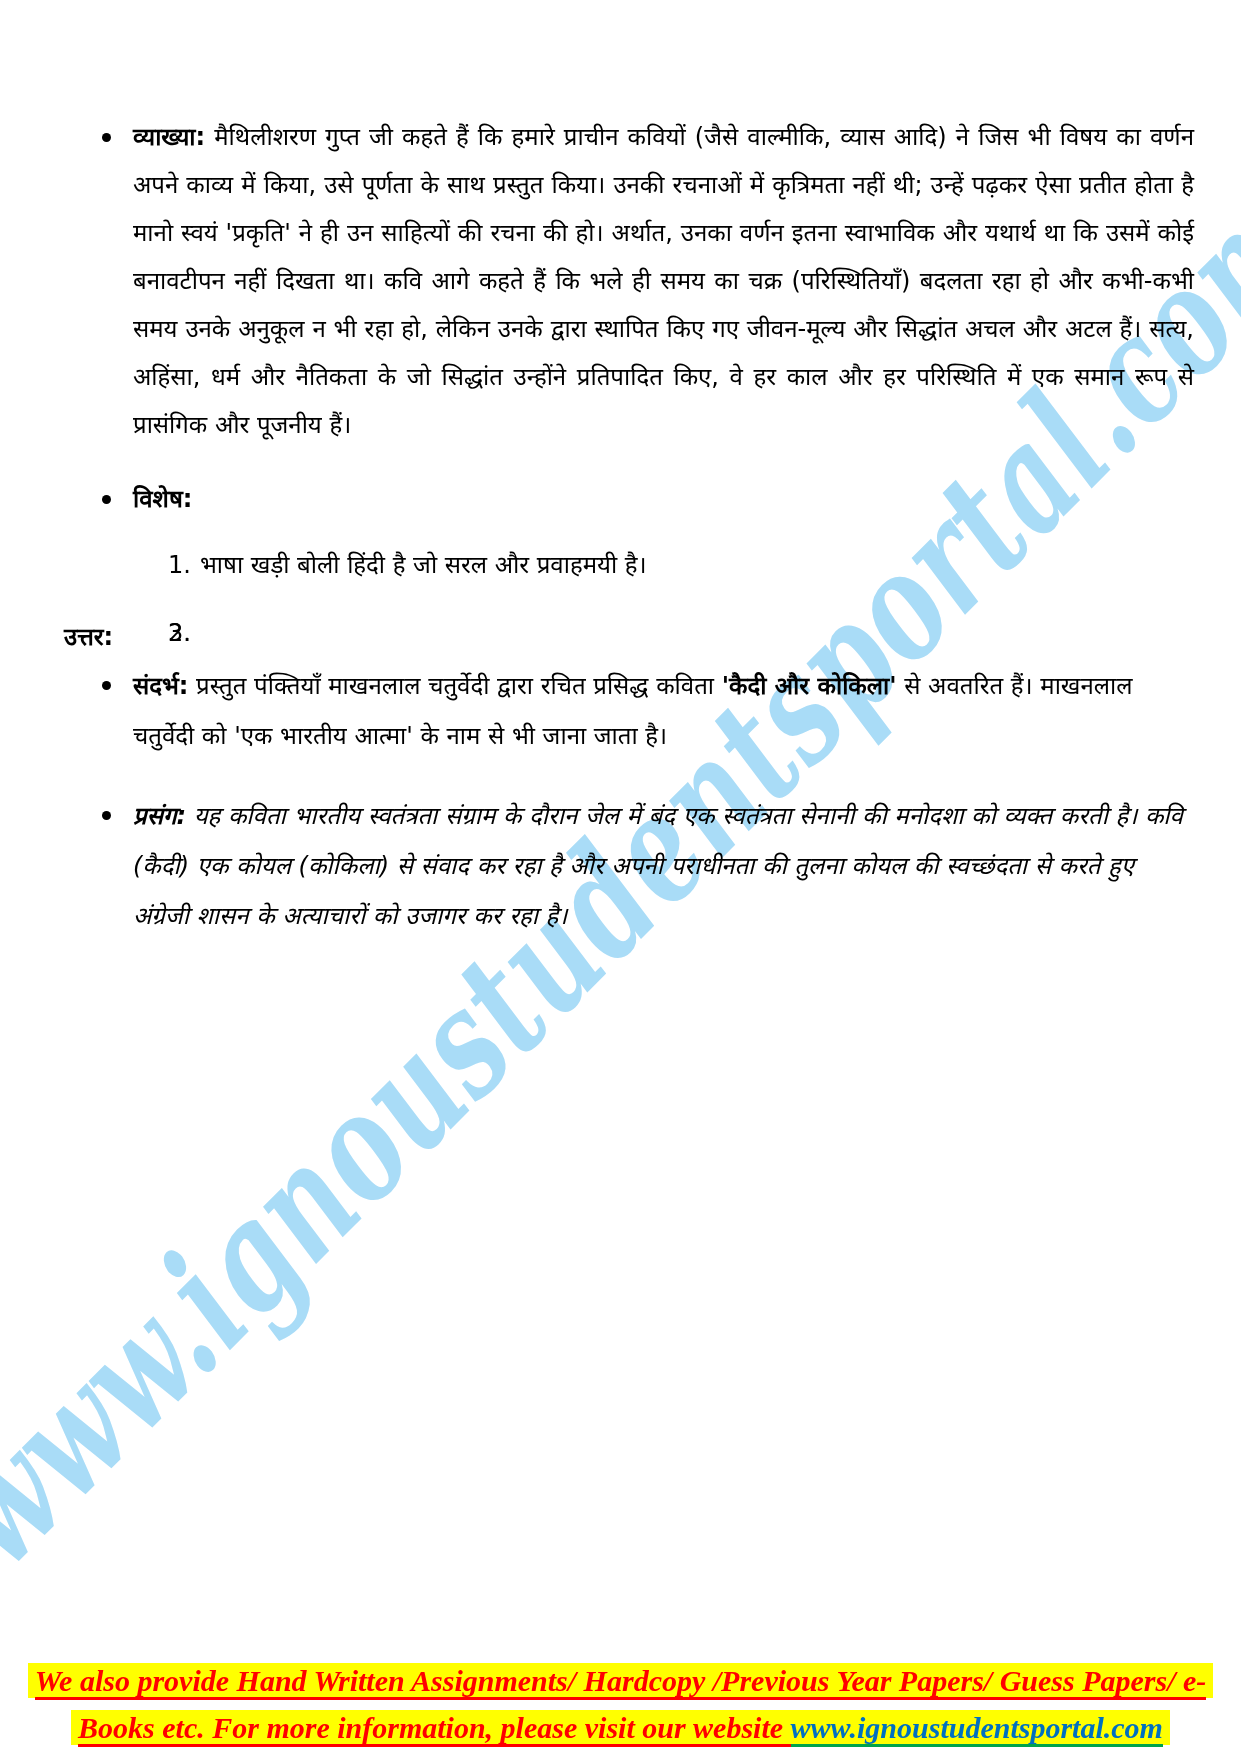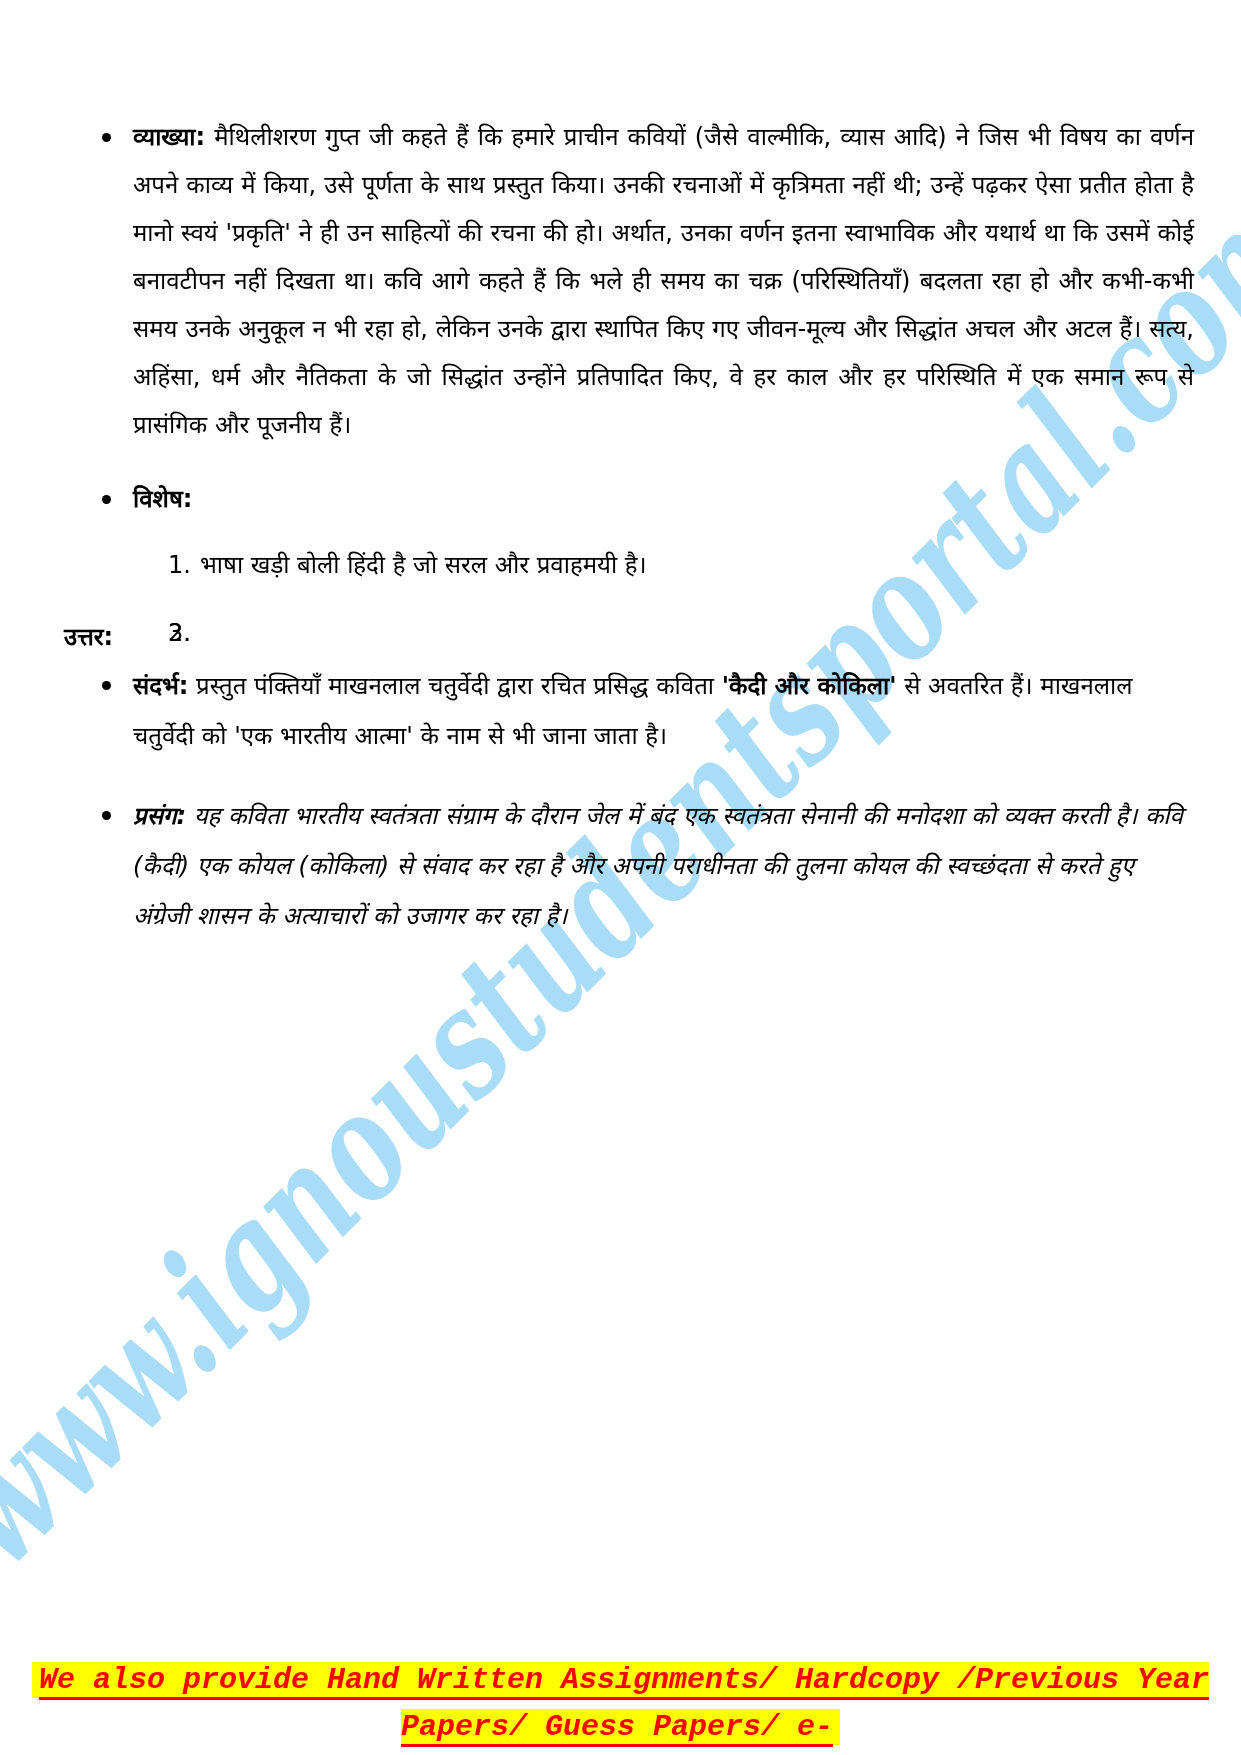--- a/index.html
+++ b/index.html
@@ -51,21 +51,21 @@
   .prasang-block{margin-top:30px;line-height:50px;font-style:italic;}
   
   .footer{
     position:absolute;left:0;right:0;bottom:4px;
     z-index:2;
     text-align:center;
     font-style:italic;
     font-weight:bold;
     font-size:30px;
     line-height:47px;
-    font-family:Liberation Mono, monospace;
+    font-family:Liberation Serif, serif;
   }
   .hl{background:#ffff00;padding:1px 7px;}
   .footer .red{color:#ff0000;border-bottom:3px solid #ff0000;}
   .footer .link{
     color:#0070c0;
     border-bottom:3px solid #00a44a;
     text-decoration:none;
     font-weight:bold;
     cursor:pointer;
   }
@@ -123,15 +123,18 @@
         <span>यह कविता भारतीय स्वतंत्रता संग्राम के दौरान जेल में बंद एक स्वतंत्रता सेनानी की मनोदशा को व्यक्त करती है। कवि (कैदी) एक कोयल (कोकिला) से संवाद कर रहा है और अपनी पराधीनता की तुलना कोयल की स्वच्छंदता से करते हुए अंग्रेजी शासन के अत्याचारों को उजागर कर रहा है।</span>
       </div>
     </div>
 
   </div>
 
   <div class="footer">
     <div class="footer-line">
       <span class="hl"><span class="red">We also provide Hand Written Assignments/ Hardcopy /Previous Year Papers/ Guess Papers/ e-</span></span>
     </div>
+    <div class="footer-line">
+      <span class="hl"><span class="red">Books etc. For more information, please visit our website </span><a class="link">www.ignoustudentsportal.com</a></span>
+    </div>
   </div>
 
 </div>
 
 </body></html>

